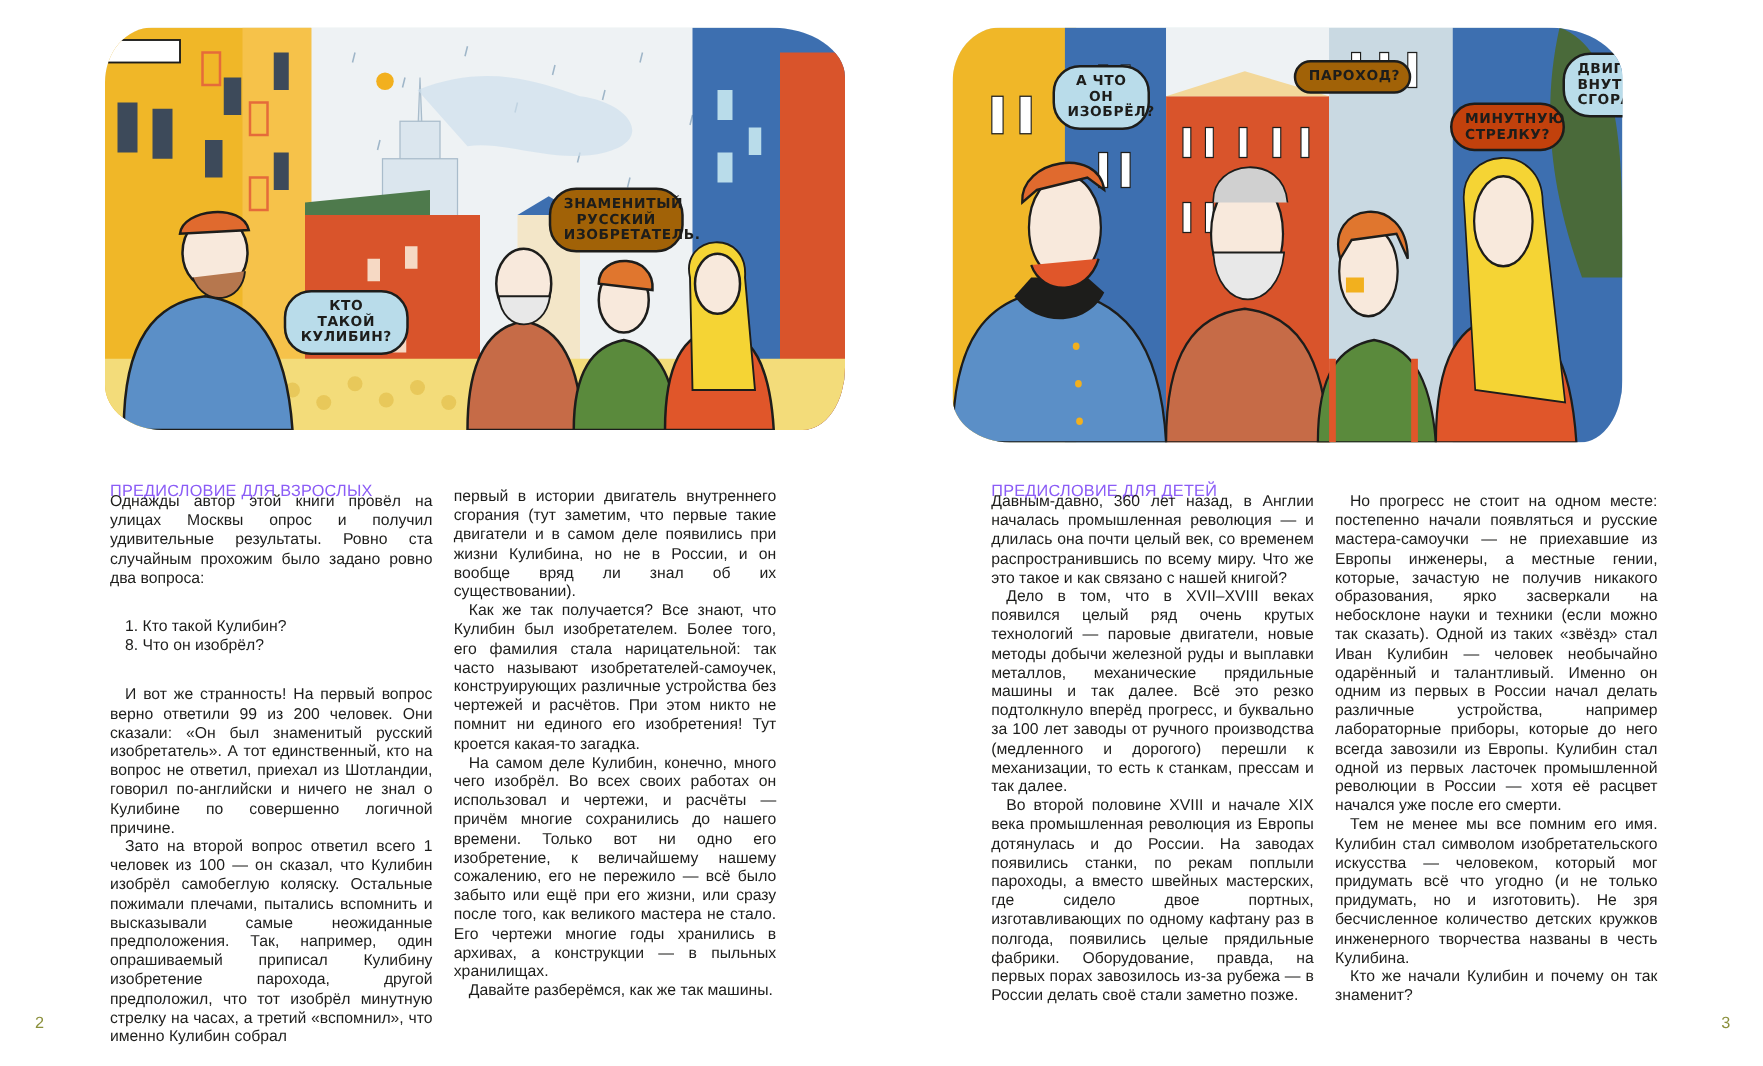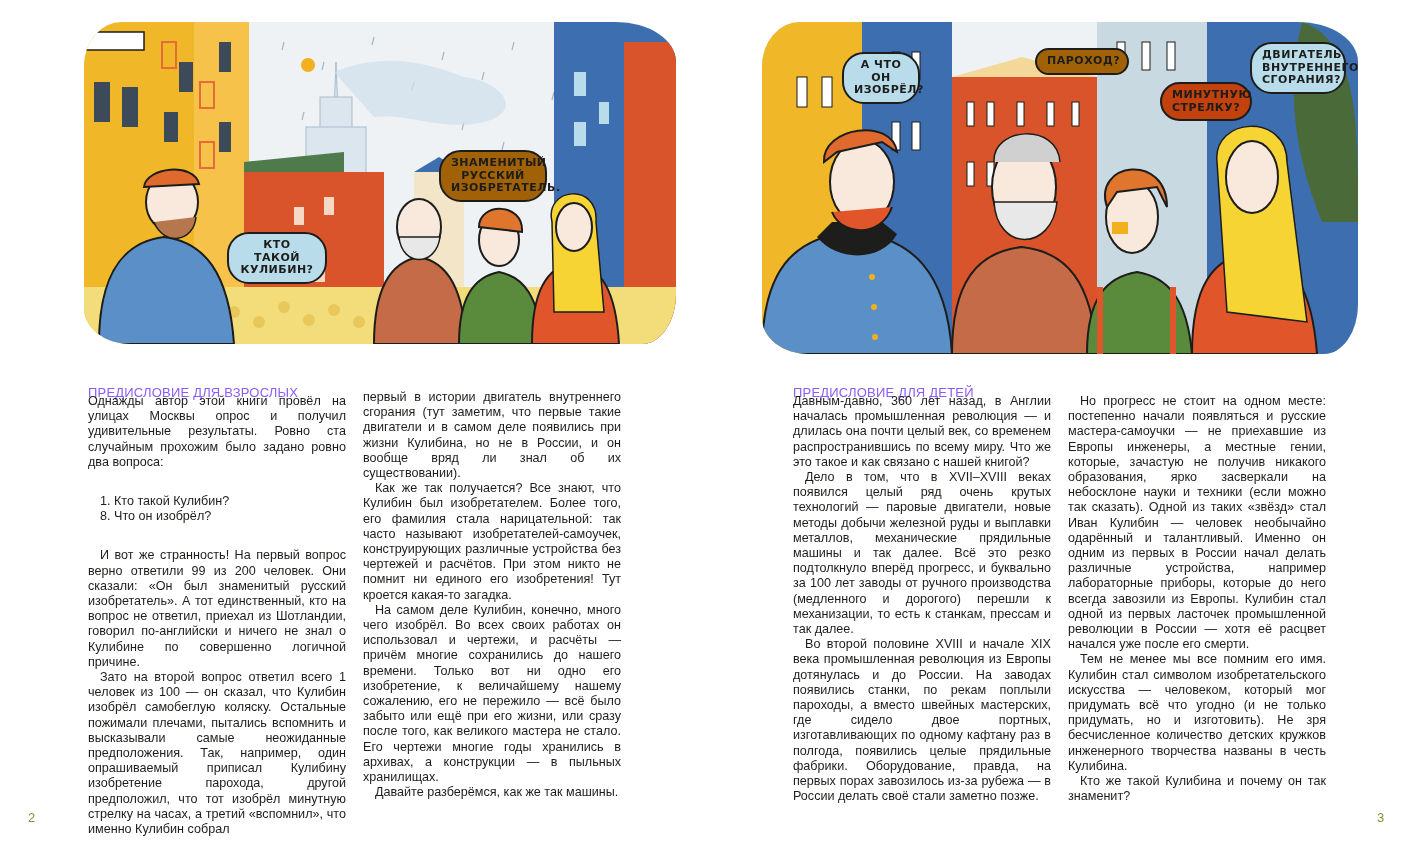--- a/index.html
+++ b/index.html
@@ -9,21 +9,21 @@
   .page { position: absolute; top: 0; height: 853px; width: 705px; }
   .page-left { left: 0; }
   .page-right { left: 705px; }
 
   .illustration {
     position: absolute; overflow: hidden;
     border-radius: 38px 60px 34px 46px / 44px 40px 50px 36px;
     background: #eef2f4;
   }
   .page-left .illustration { left: 84px; top: 22px; width: 592px; height: 322px; }
-  .page-right .illustration { left: 57px; top: 22px; width: 596px; height: 332px; text-decoration: underline; }
+  .page-right .illustration { left: 57px; top: 22px; width: 536px; height: 332px; text-decoration: underline; }
 
   .illustration svg { position: absolute; left: 0; top: 0; width: 100%; height: 100%; }
 
   .bubble {
     position: absolute; border: 2px solid #1d1d1b; border-radius: 22px;
     font-family: "DejaVu Sans", sans-serif; font-size: 11px; font-weight: bold;
     text-transform: uppercase; line-height: 1.15; text-align: center;
     padding: 5px 10px; letter-spacing: 0.5px;
   }
   .bubble.blue { background: #b9dcea; }
@@ -248,17 +248,17 @@
 
   <div class="column col-1">
     <p class="first">Давным-давно, 360 лет назад, в Англии началась промышленная революция — и длилась она почти целый век, со временем распространившись по всему миру. Что же это такое и как связано с нашей книгой?</p>
     <p>Дело в том, что в XVII–XVIII веках появился целый ряд очень крутых технологий — паровые двигатели, новые методы добычи железной руды и выплавки металлов, механические прядильные машины и так далее. Всё это резко подтолкнуло вперёд прогресс, и буквально за 100 лет заводы от ручного производства (медленного и дорогого) перешли к механизации, то есть к станкам, прессам и так далее.</p>
     <p>Во второй половине XVIII и начале XIX века промышленная революция из Европы дотянулась и до России. На заводах появились станки, по рекам поплыли пароходы, а вместо швейных мастерских, где сидело двое портных, изготавливающих по одному кафтану раз в полгода, появились целые прядильные фабрики. Оборудование, правда, на первых порах завозилось из-за рубежа — в России делать своё стали заметно позже.</p>
   </div>
 
   <div class="column col-2">
     <p>Но прогресс не стоит на одном месте: постепенно начали появляться и русские мастера-самоучки — не приехавшие из Европы инженеры, а местные гении, которые, зачастую не получив никакого образования, ярко засверкали на небосклоне науки и техники (если можно так сказать). Одной из таких «звёзд» стал Иван Кулибин — человек необычайно одарённый и талантливый. Именно он одним из первых в России начал делать различные устройства, например лабораторные приборы, которые до него всегда завозили из Европы. Кулибин стал одной из первых ласточек промышленной революции в России — хотя её расцвет начался уже после его смерти.</p>
     <p>Тем не менее мы все помним его имя. Кулибин стал символом изобретательского искусства — человеком, который мог придумать всё что угодно (и не только придумать, но и изготовить). Не зря бесчисленное количество детских кружков инженерного творчества названы в честь Кулибина.</p>
-    <p>Кто же такой Кулибина и почему он так знаменит?</p>
+    <p>Кто же начали Кулибин и почему он так знаменит?</p>
   </div>
 
   <div class="page-number">3</div>
 </div>
 
 </body></html>

